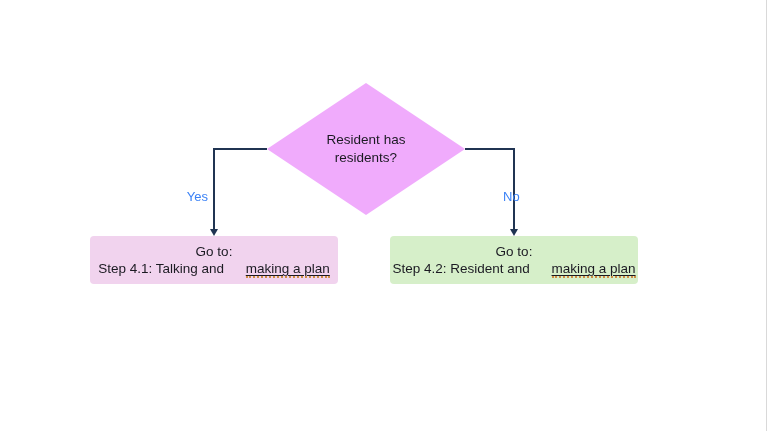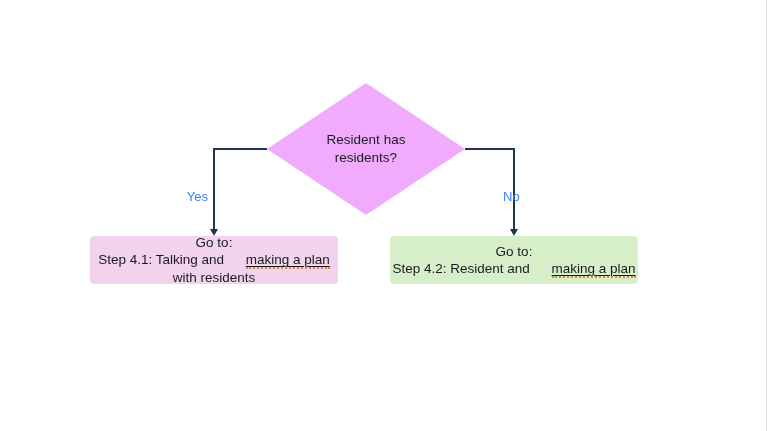--- a/index.html
+++ b/index.html
@@ -117,21 +117,20 @@
   <div class="branch-label yes">Yes</div>
 
   <div class="conn conn-h" style="left:465px; top:148px; width:49px;"></div>
   <div class="conn conn-v" style="left:513px; top:148px; height:82px;"></div>
   <div class="arrowhead" style="left:510px; top:229px;"></div>
   <div class="branch-label no">No</div>
 
   <div class="outcome-box left">
     <div class="box-line">Go to:</div>
     <div class="box-line"><span>Step 4.1: Talking and </span><span class="spellcheck">making a plan</span></div>
-    <div class="box-line">with residents</div>
   </div>
 
   <div class="outcome-box right">
     <div class="box-line">Go to:</div>
     <div class="box-line"><span>Step 4.2: Resident and </span><span class="spellcheck">making a plan</span></div>
   </div>
 
 </div>
 
 </body></html>

